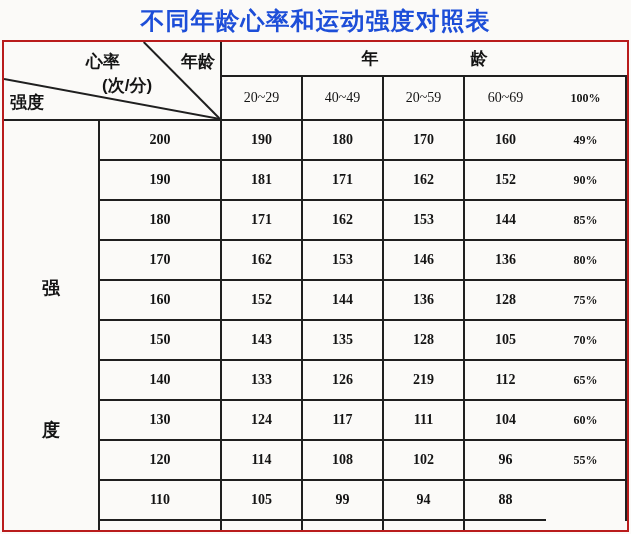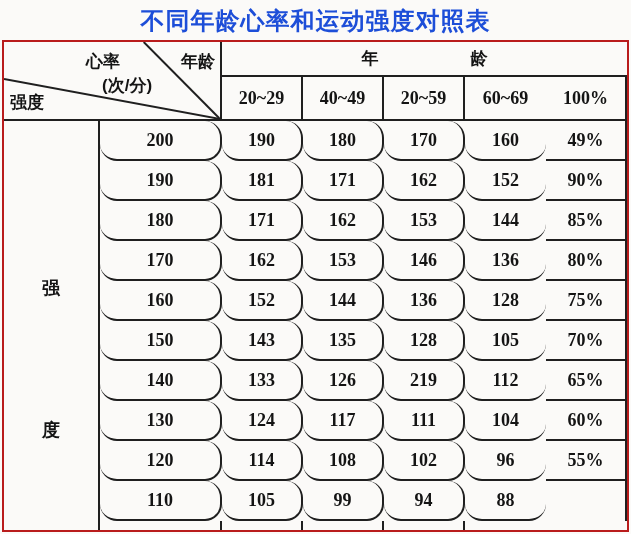--- a/index.html
+++ b/index.html
@@ -30,28 +30,28 @@
   
   .corner{grid-column:1/3;grid-row:1/3;position:relative;}
   .corner svg{position:absolute;inset:0;width:100%;height:100%;}
   .corner .lbl{position:absolute;font-size:17px;font-weight:bold;white-space:nowrap;}
   .lbl-hr{left:82px;top:8px;}
   .lbl-age{right:5px;top:8px;}
   .lbl-unit{left:98px;top:32px;font-size:16px;}
   .lbl-int{left:6px;bottom:5px;}
   
   .agespan{grid-column:3/8;grid-row:1;gap:92px;font-size:17px;font-weight:bold;}
-  .range{font-family:"Liberation Serif","DejaVu Serif",serif;font-size:18px;font-weight:700;}
+  .range{font-family:"Liberation Serif","DejaVu Serif",serif;font-size:14px;font-weight:400;}
   
   .side{grid-column:1;grid-row:3/14;position:relative;}
   .side span{position:absolute;left:0;width:100%;text-align:center;font-size:18px;font-weight:bold;}
   .side .c1{top:36%;}
   .side .c2{top:69%;}
-  .num{font-family:"Liberation Serif","DejaVu Serif",serif;font-size:18px;font-weight:600;border-radius:17px;}
-  .pct{font-family:"Liberation Serif","DejaVu Serif",serif;font-size:18px;font-weight:600;}
+  .num{font-family:"Liberation Serif","DejaVu Serif",serif;font-size:14px;font-weight:600;}
+  .pct{font-family:"Liberation Serif","DejaVu Serif",serif;font-size:12px;font-weight:600;}
 </style>
 </head>
 <body>
 
 <div class="title">不同年龄心率和运动强度对照表</div>
 
 <div class="tbl">
 
   <div class="cell corner">
     <svg viewBox="0 0 218 79" preserveAspectRatio="none">

